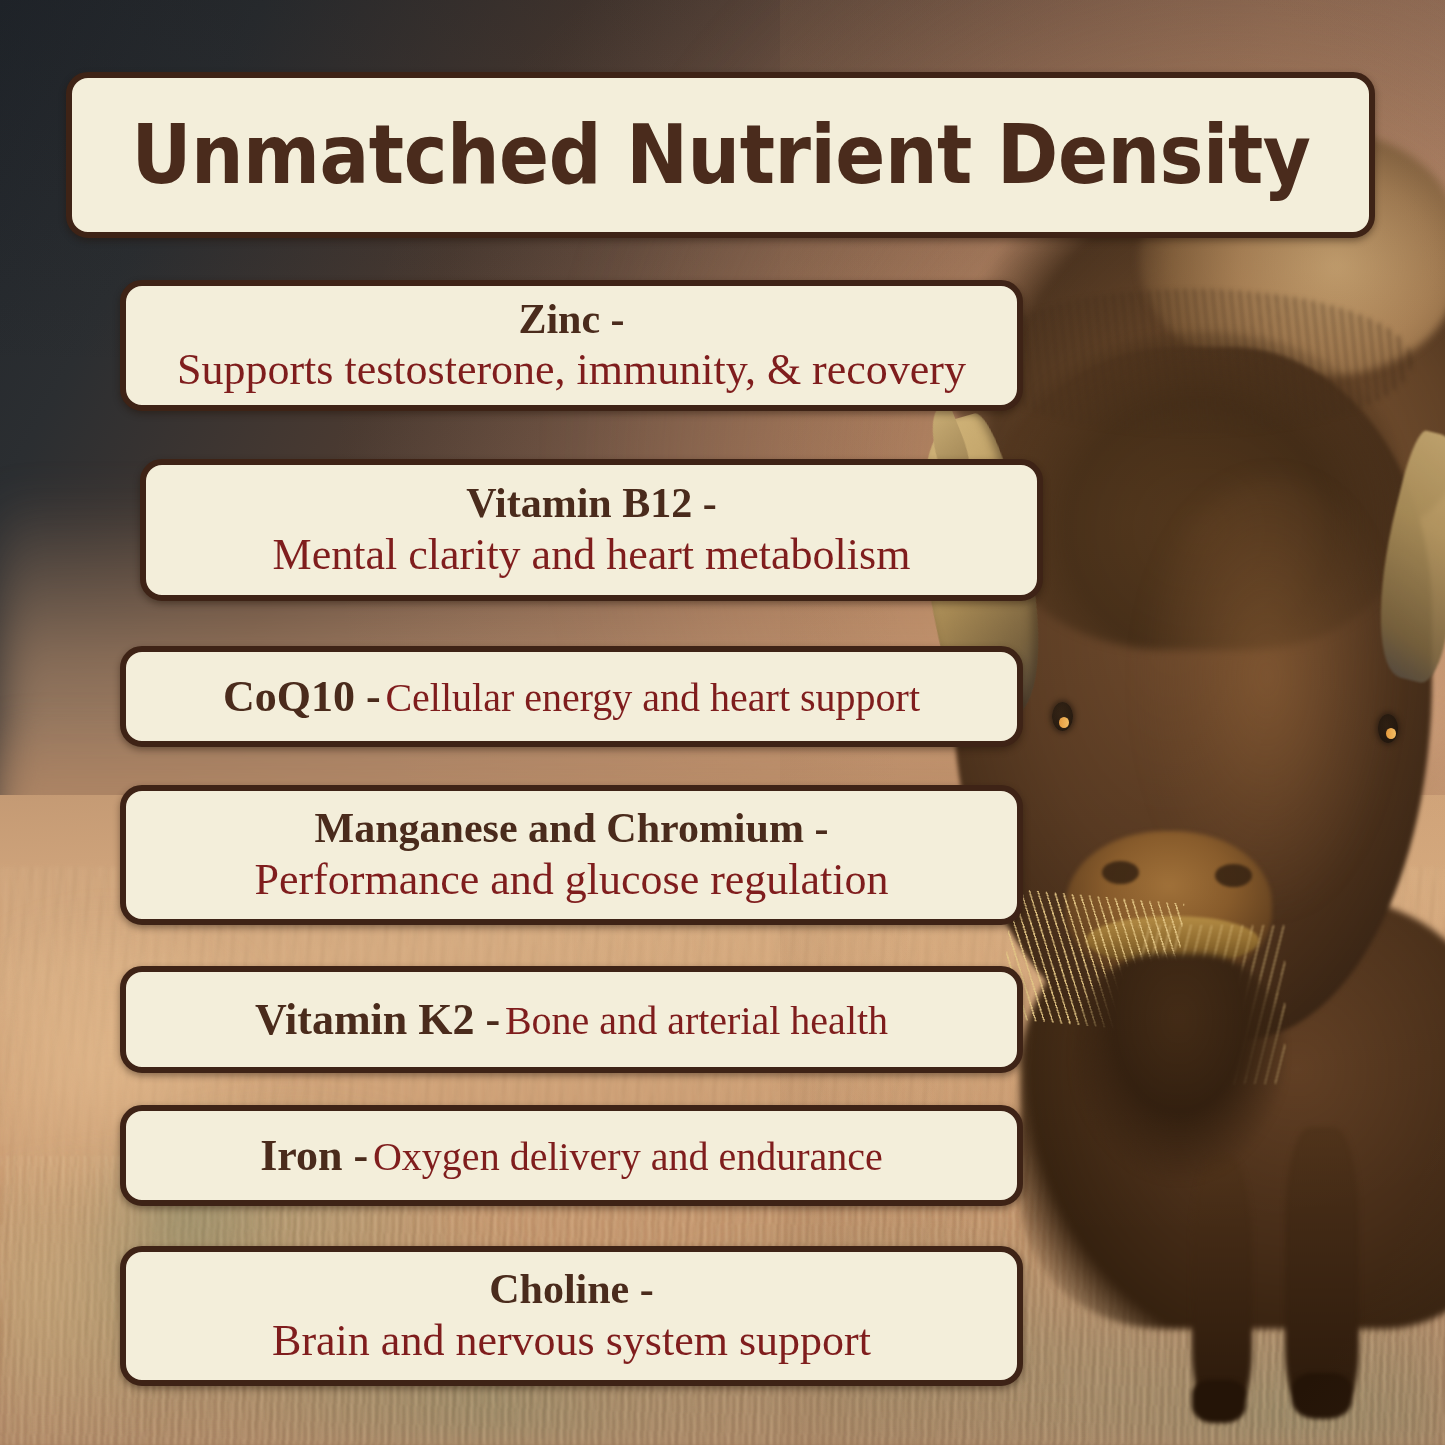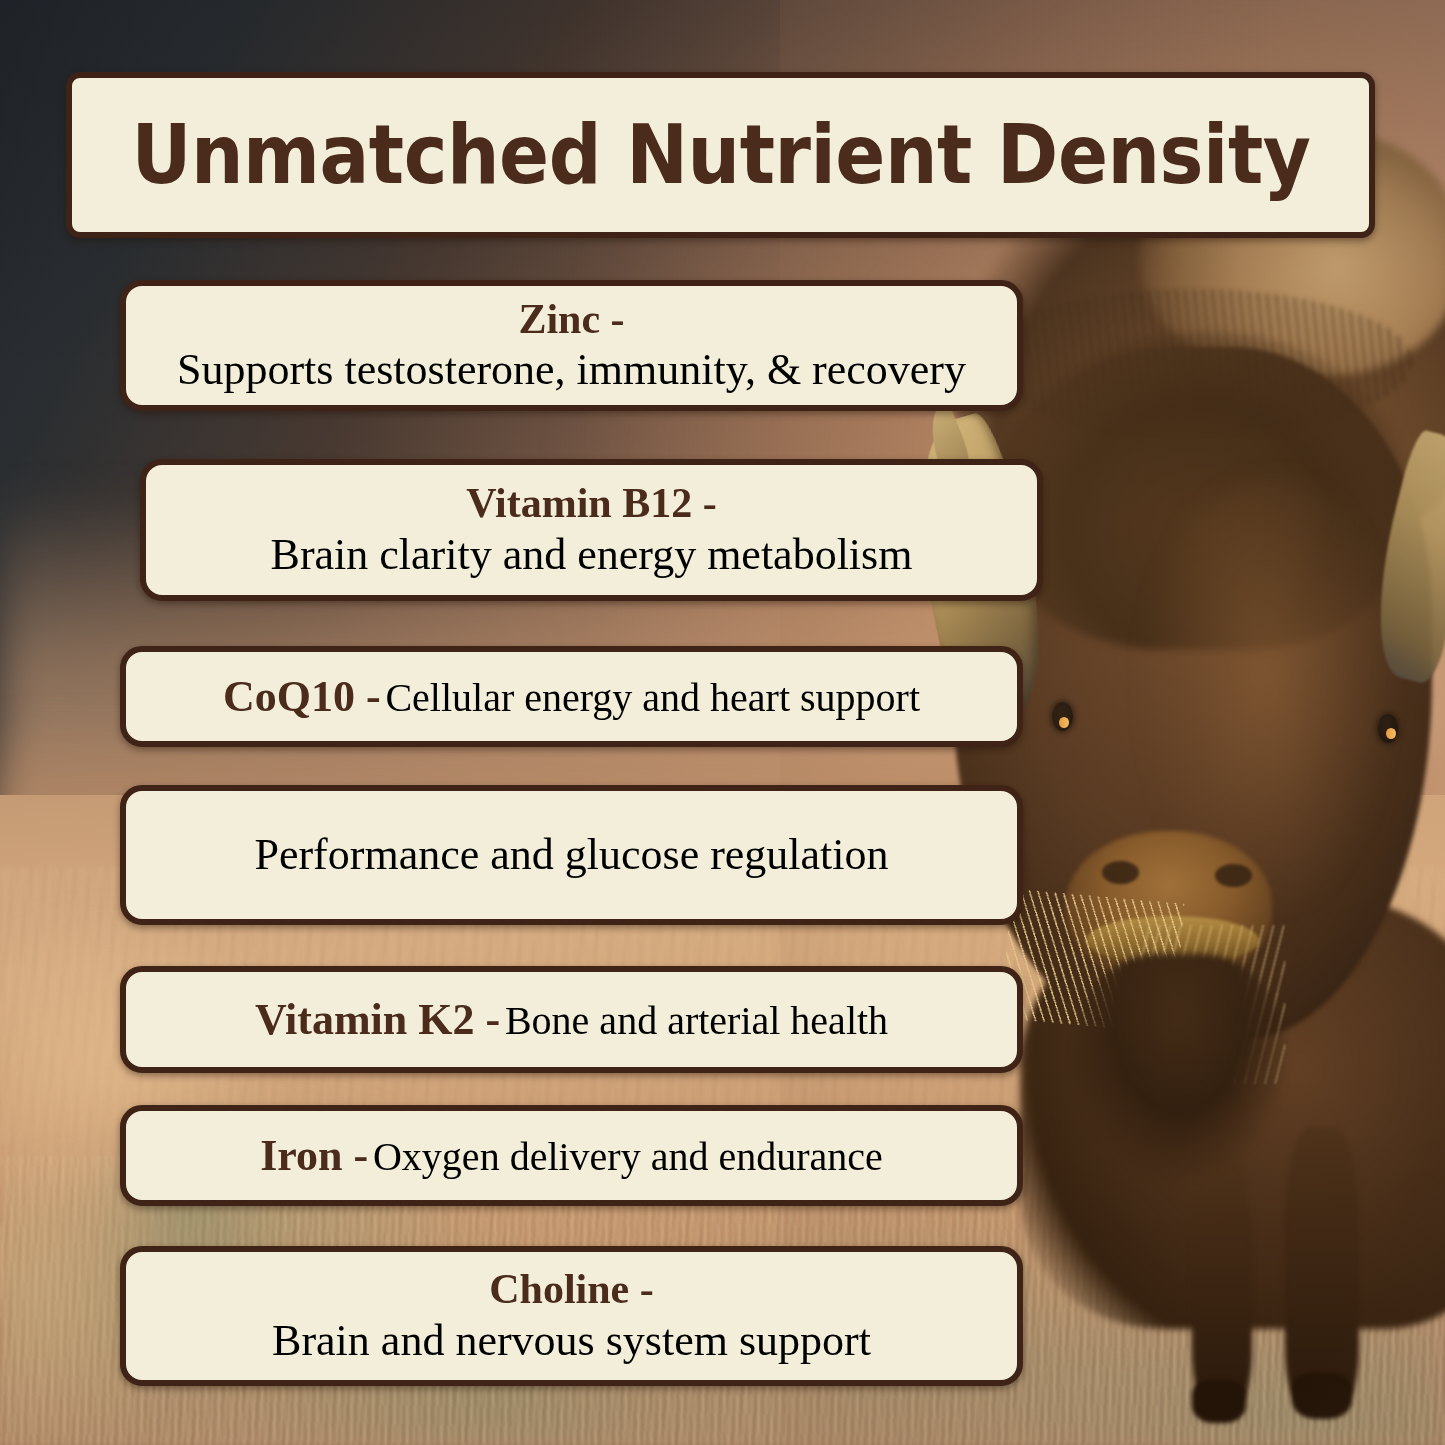--- a/index.html
+++ b/index.html
@@ -322,21 +322,21 @@
     flex-direction:column;
     align-items:center;
     justify-content:center;
     text-align:center;
     color:#4A2B1C;
     box-shadow:0 3px 7px rgba(30,16,8,.42);
   }
 
   #title-card {
     left:66px; top:72px; width:1309px; height:166px;
-    border-radius:14px;
+    border-radius:22px;
     border-width:6px;
   }
   #title-card .title-text {
     font-family:"DejaVu Sans", sans-serif;
     font-weight:700;
     font-size:82px;
     line-height:1;
     letter-spacing:-.5px;
     color:#4A2B1C;
     transform:scaleX(.90);
@@ -347,21 +347,21 @@
 
   .n-label {
     font-family:"Liberation Serif", serif;
     font-weight:700;
     color:#4A2B1C;
     white-space:nowrap;
   }
   .n-desc {
     font-family:"Liberation Serif", serif;
     font-weight:400;
-    color:#000000;
+    color:#7f1d1d;
     white-space:nowrap;
   }
 
   
   .n-card.two .n-label { font-size:42px; line-height:1.18; }
   .n-card.two .n-desc  { font-size:44px; line-height:1.18; }
 
   
   .n-card.one .line { display:flex; align-items:baseline; justify-content:center; gap:.30em; }
   .n-card.one .n-label { font-size:44px;text-align:center; }
@@ -428,31 +428,32 @@
     <div class="title-text">Unmatched Nutrient Density</div>
   </div>
 
   <div class="card n-card two" id="card-zinc">
     <div class="n-label">Zinc -</div>
     <div class="n-desc">Supports testosterone, immunity, &amp; recovery</div>
   </div>
 
   <div class="card n-card two" id="card-b12">
     <div class="n-label">Vitamin B12 -</div>
-    <div class="n-desc">Brain clarity and energy metabolism</div>
+    <div class="n-desc">Mental clarity and heart metabolism</div>
   </div>
 
   <div class="card n-card one" id="card-coq10">
     <div class="line">
       <span class="n-label">CoQ10 -</span>
       <span class="n-desc">Cellular energy and heart support</span>
     </div>
   </div>
 
   <div class="card n-card two" id="card-mncr">
+    <div class="n-label">Manganese and Chromium -</div>
     <div class="n-desc">Performance and glucose regulation</div>
   </div>
 
   <div class="card n-card one" id="card-k2">
     <div class="line">
       <span class="n-label">Vitamin K2 -</span>
       <span class="n-desc">Bone and arterial health</span>
     </div>
   </div>
 

